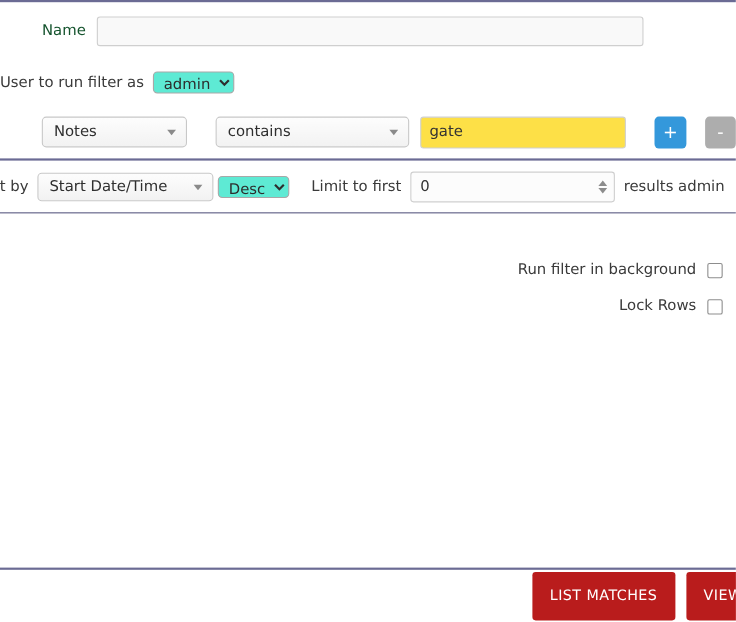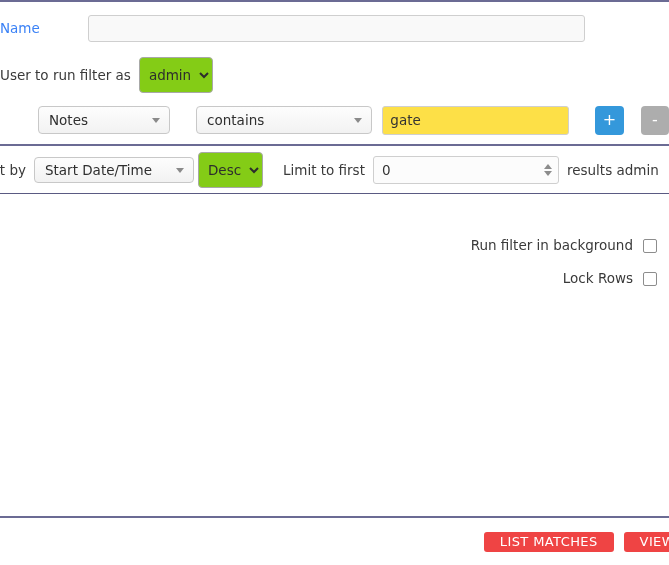--- a/index.html
+++ b/index.html
@@ -47,23 +47,23 @@
     display: flex;
     align-items: center;
   }
 
   .row-name {
     height: 52px;
     padding-left: 0;
   }
   .lbl-name {
     width: 78px;
-    text-align: left;
-    font-size: 13.5px;
-    color: #3b82f6;
+    text-align: right;
+    font-size: 13.5px;
+    color: #14532d;
     padding-right: 10px;
     white-space: nowrap;
   }
 
   .txt-input {
     box-sizing: border-box;
     height: 27px;
     border: 1px solid #cfcfcf;
     border-radius: 3px;
     background: #f9f9f9;
@@ -84,25 +84,25 @@
     color: #3a3a3a;
     white-space: nowrap;
     margin-right: 8px;
   }
 
   select.native {
     box-sizing: border-box;
     font-family: "DejaVu Sans", "Liberation Sans", sans-serif;
     font-size: 13.5px;
     color: #2d2d2d;
-    background: #84cc16;
+    background: #5eead4;
     border: 1px solid #a8a8a8;
     border-radius: 4px;
     padding: 2px 4px 2px 5px;
-    height: 36px;
+    height: 20px;
     outline: none;
   }
 
   
   .dd {
     box-sizing: border-box;
     position: relative;
     height: 28px;
     border: 1px solid #c8c8c8;
     border-radius: 4px;
@@ -244,25 +244,25 @@
     flex: none;
     height: 47px;
     display: flex;
     align-items: center;
     justify-content: flex-end;
     padding-right: 0;
     gap: 10px;
   }
   .btn-flat {
     box-sizing: border-box;
-    height: 20px;
+    height: 44px;
     padding: 0 16px;
     border: none;
     border-radius: 3px;
-    background: #ef4444;
+    background: #b91c1c;
     color: #ffffff;
     font-family: "DejaVu Sans", "Liberation Sans", sans-serif;
     font-size: 13px;
     letter-spacing: 0.4px;
     cursor: pointer;
     white-space: nowrap;
     display: flex;
     align-items: center;
   }
   .btn-view {

